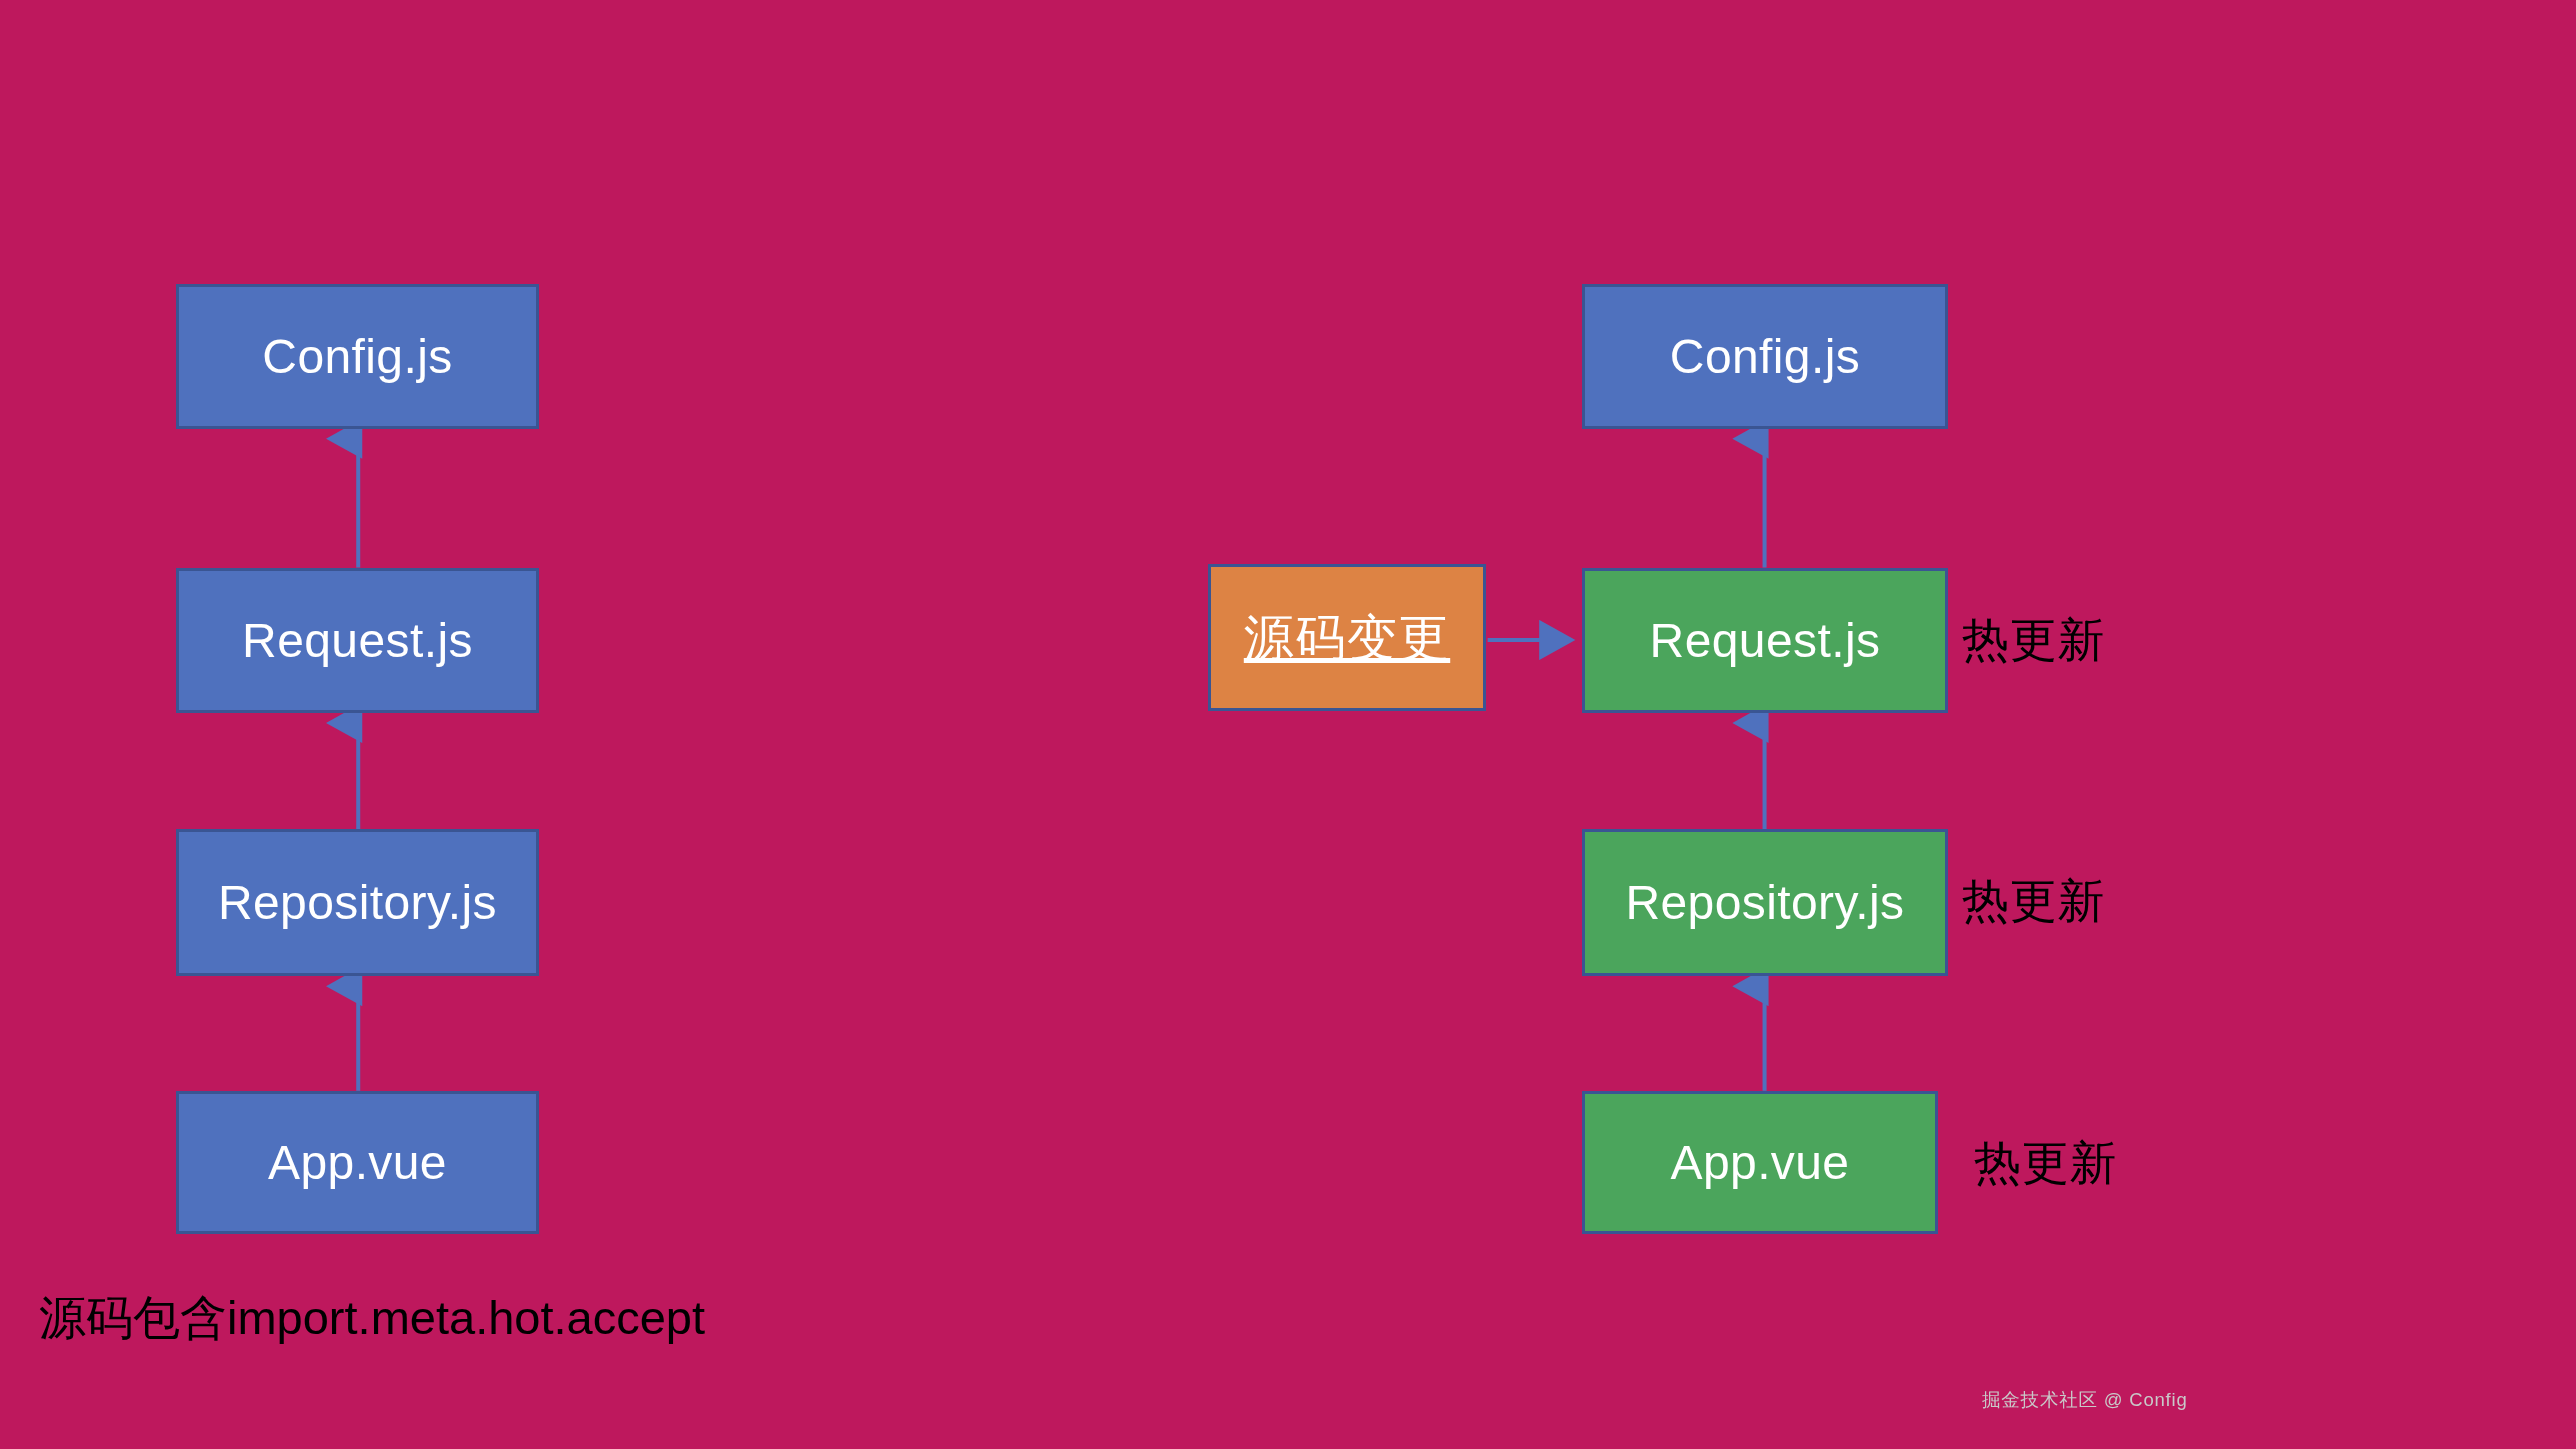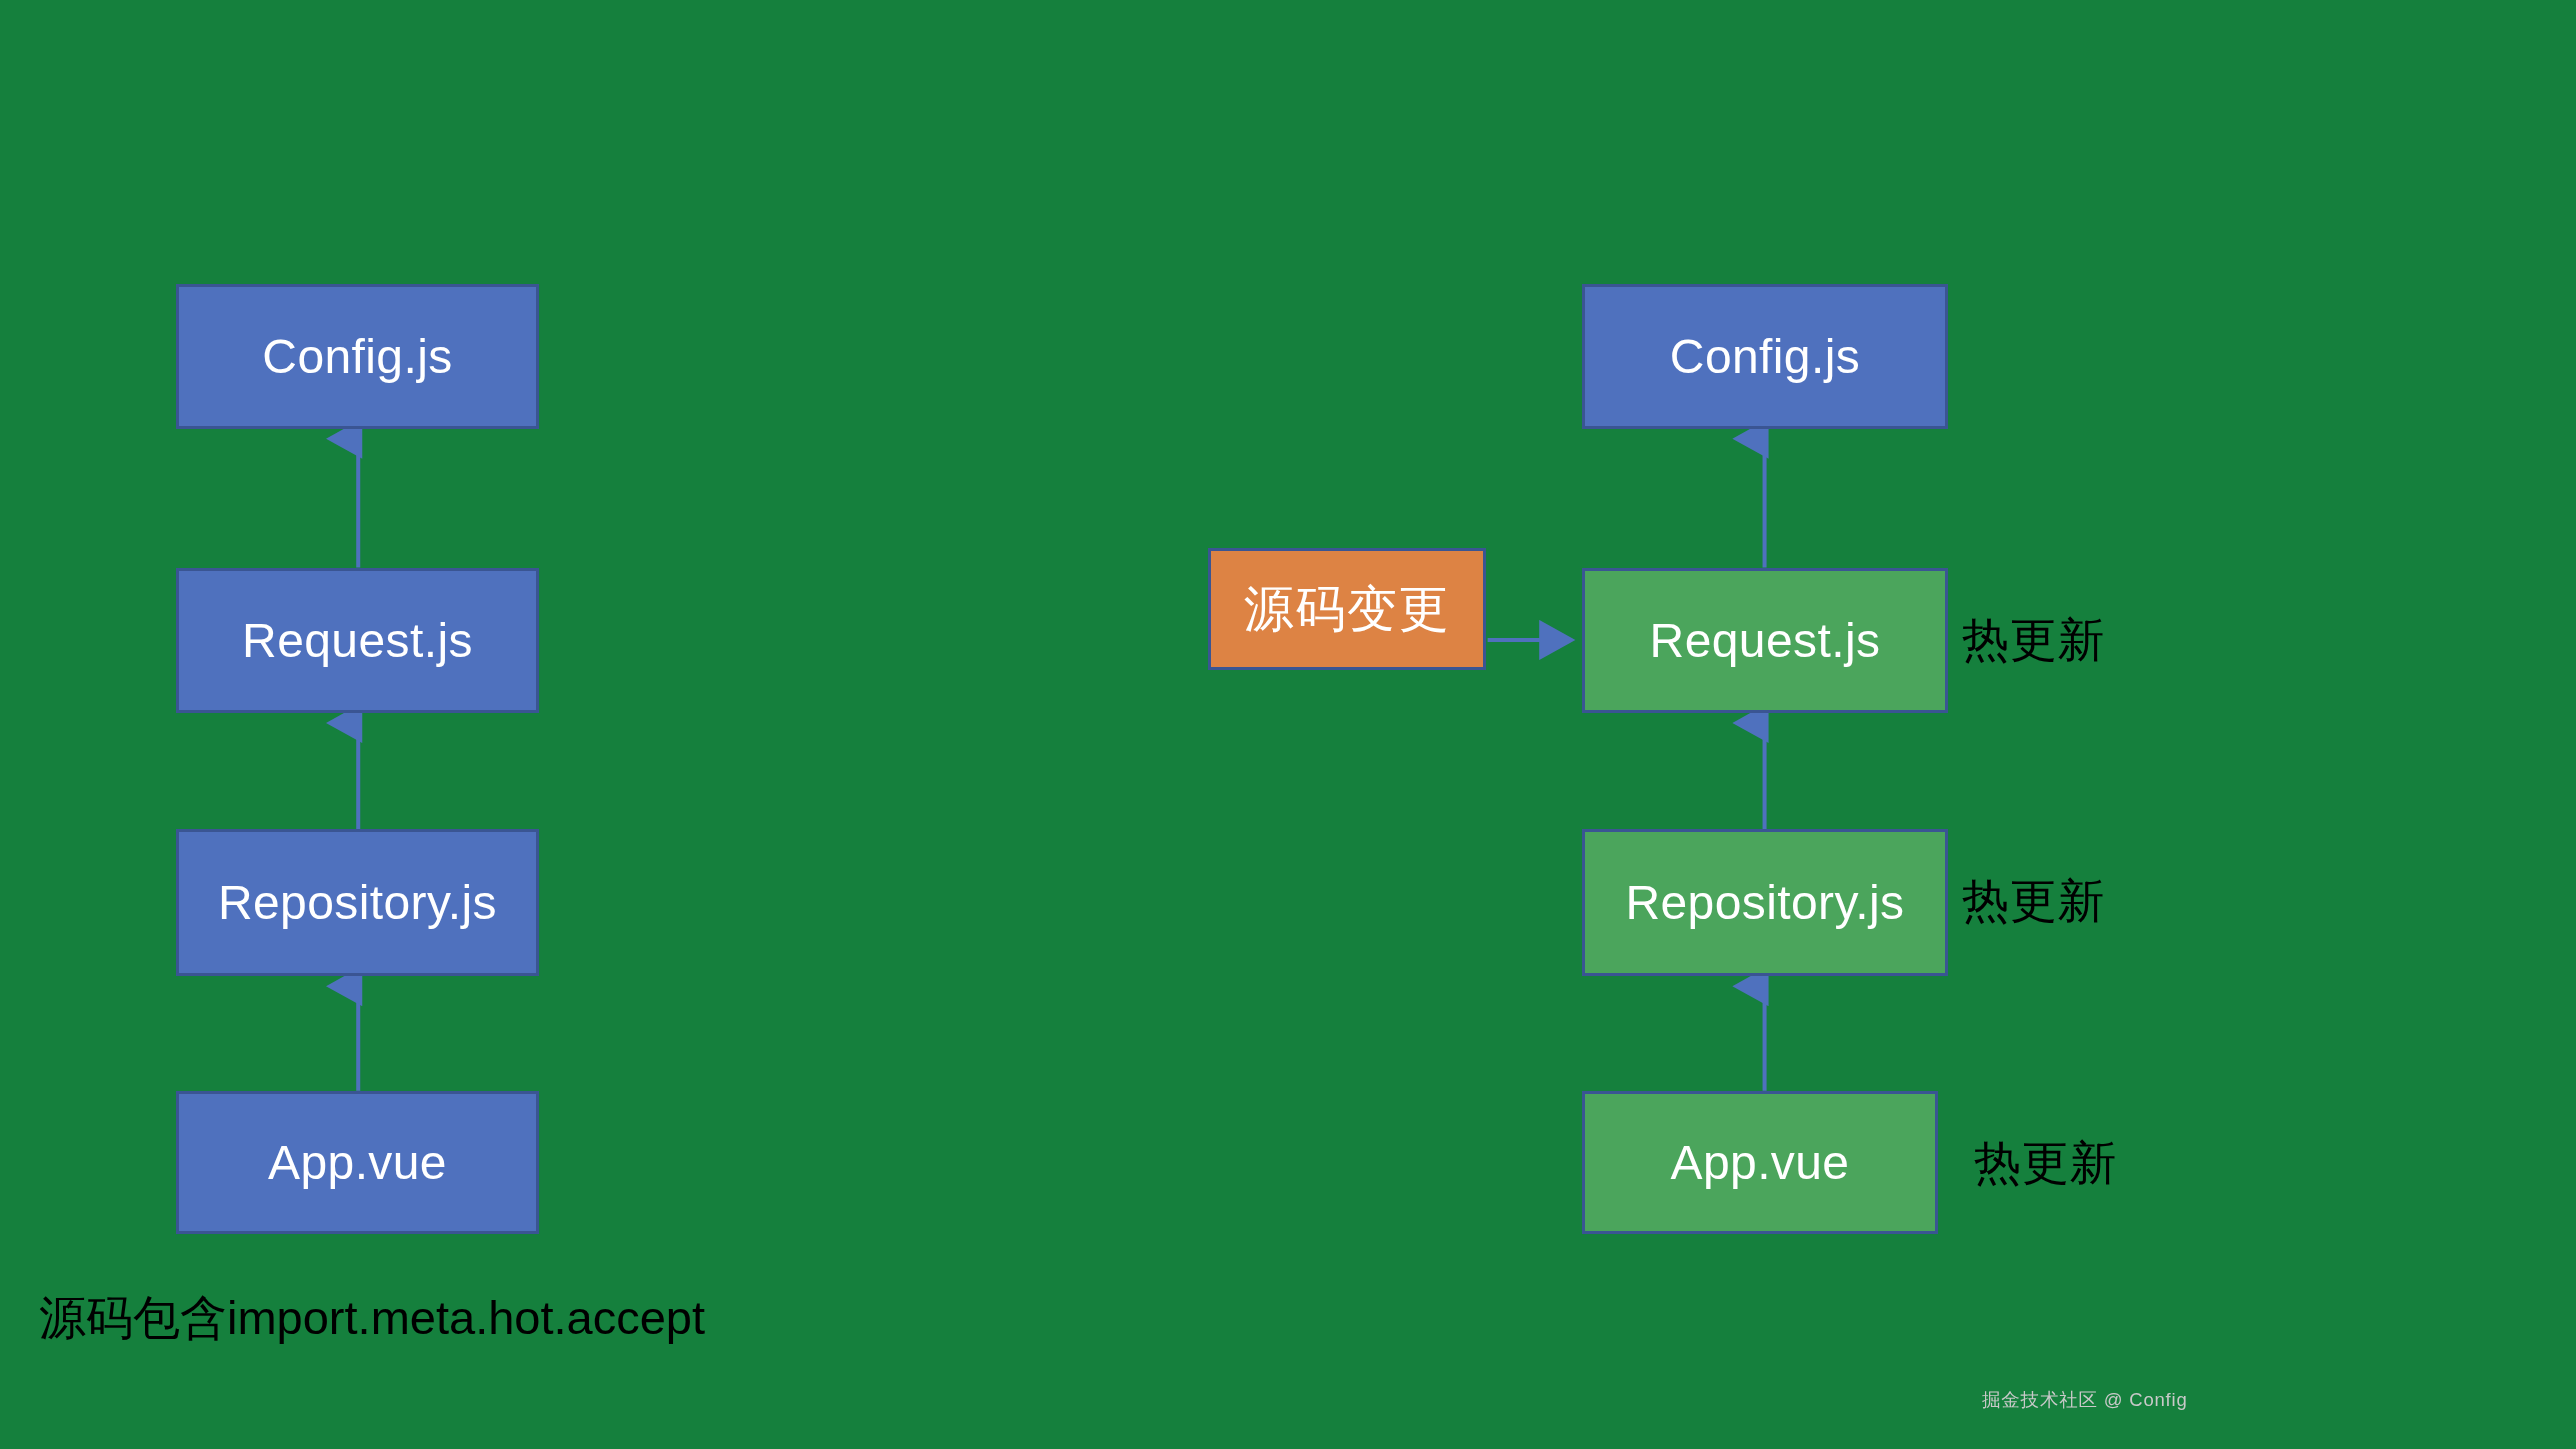--- a/index.html
+++ b/index.html
@@ -12,21 +12,21 @@
     height: 1449px;
     font-family: "Liberation Sans", "DejaVu Sans", sans-serif;
     position: relative;
     overflow: hidden;
   }
   #canvas {
     position: absolute;
     left: 0; top: 0;
     width: 2576px;
     height: 1449px;
-    background: #15803d;
+    background: #be185d;
   }
 
   
   .node {
     position: absolute;
     box-sizing: border-box;
     border: 3.2px solid #3A5593;
     display: flex;
     align-items: center;
     justify-content: center;
@@ -140,21 +140,21 @@
   <div class="node blue" style="left:176px; top:1091px; width:363px; height:143px;">
     <span class="node-label">App.vue</span>
   </div>
 
   <div class="caption" style="left:39px; top:1284px;">源码包含import.meta.hot.accept</div>
 
   <div class="node blue" style="left:1582px; top:284px; width:366px; height:145px;">
     <span class="node-label">Config.js</span>
   </div>
 
-  <div class="node orange" style="left:1208px; top:548px; width:278px; height:122px;">
+  <div class="node orange" style="left:1208px; top:564px; width:278px; height:147px;text-decoration:underline;">
     <span class="node-label cjk">源码变更</span>
   </div>
 
   <div class="node green" style="left:1582px; top:568px; width:366px; height:145px;">
     <span class="node-label">Request.js</span>
   </div>
 
   <div class="node green" style="left:1582px; top:829px; width:366px; height:147px;">
     <span class="node-label">Repository.js</span>
   </div>

